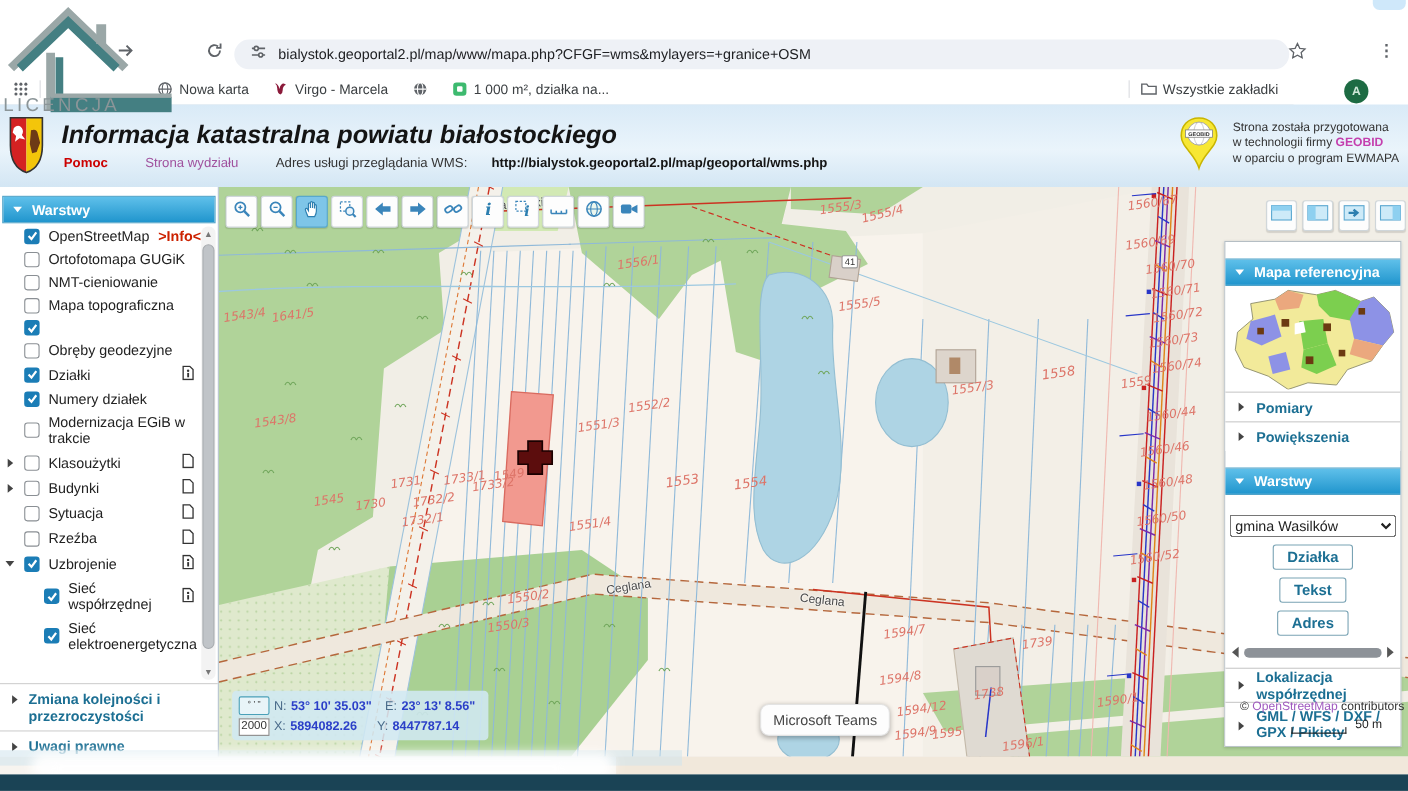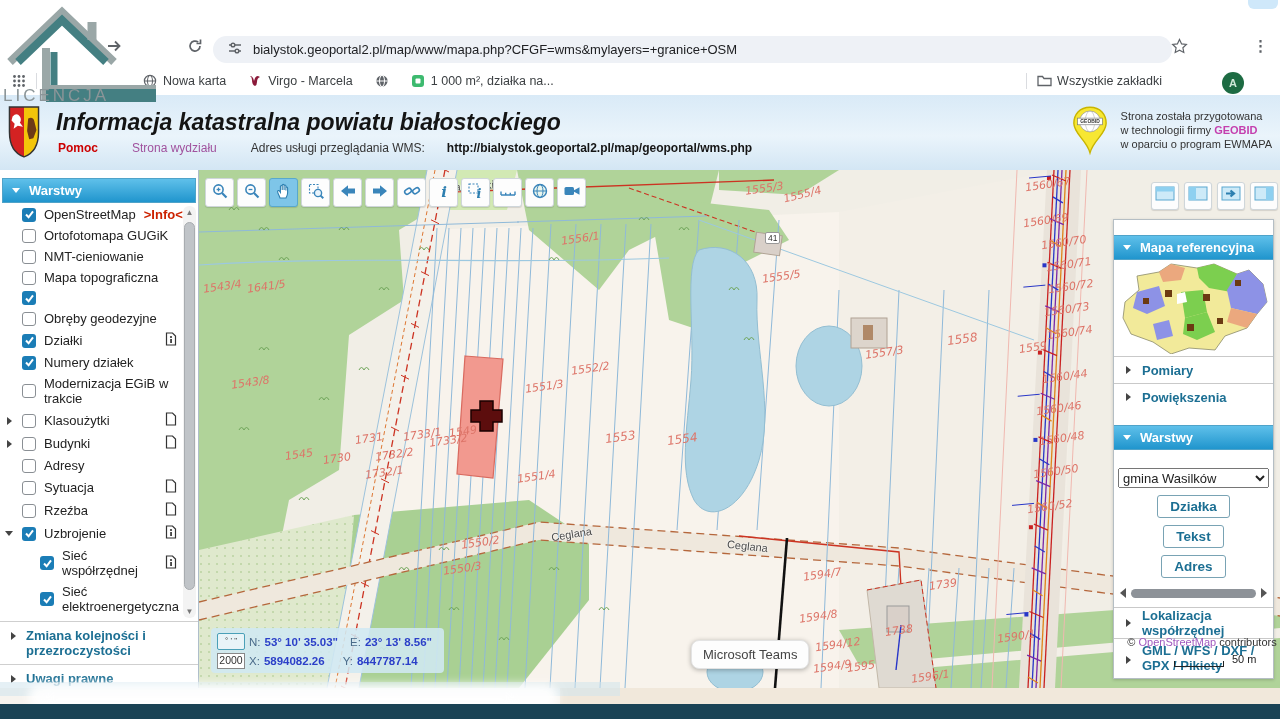--- a/index.html
+++ b/index.html
@@ -331,25 +331,20 @@
         </div>
         <div class="lrow">
           <span class="chev">
             <span class="tri-r"></span>
           </span>
           <span class="cb off"></span>
           <span>Budynki</span>
           <span class="docicon"><svg width="12" height="14" viewBox="0 0 12 14">
               <path d="M1.5,1 h6 l3,3 v9 h-9 Z" fill="#fff" stroke="#333" stroke-width="1.2"></path>
             </svg></span>
-        </div>
-        <div class="lrow">
-          <span class="chev"></span>
-          <span class="cb off"></span>
-          <span>Adresy</span>
         </div>
         <div class="lrow">
           <span class="chev"></span>
           <span class="cb off"></span>
           <span>Sytuacja</span>
           <span class="docicon"><svg width="12" height="14" viewBox="0 0 12 14">
               <path d="M1.5,1 h6 l3,3 v9 h-9 Z" fill="#fff" stroke="#333" stroke-width="1.2"></path>
             </svg></span>
         </div>
         <div class="lrow">

